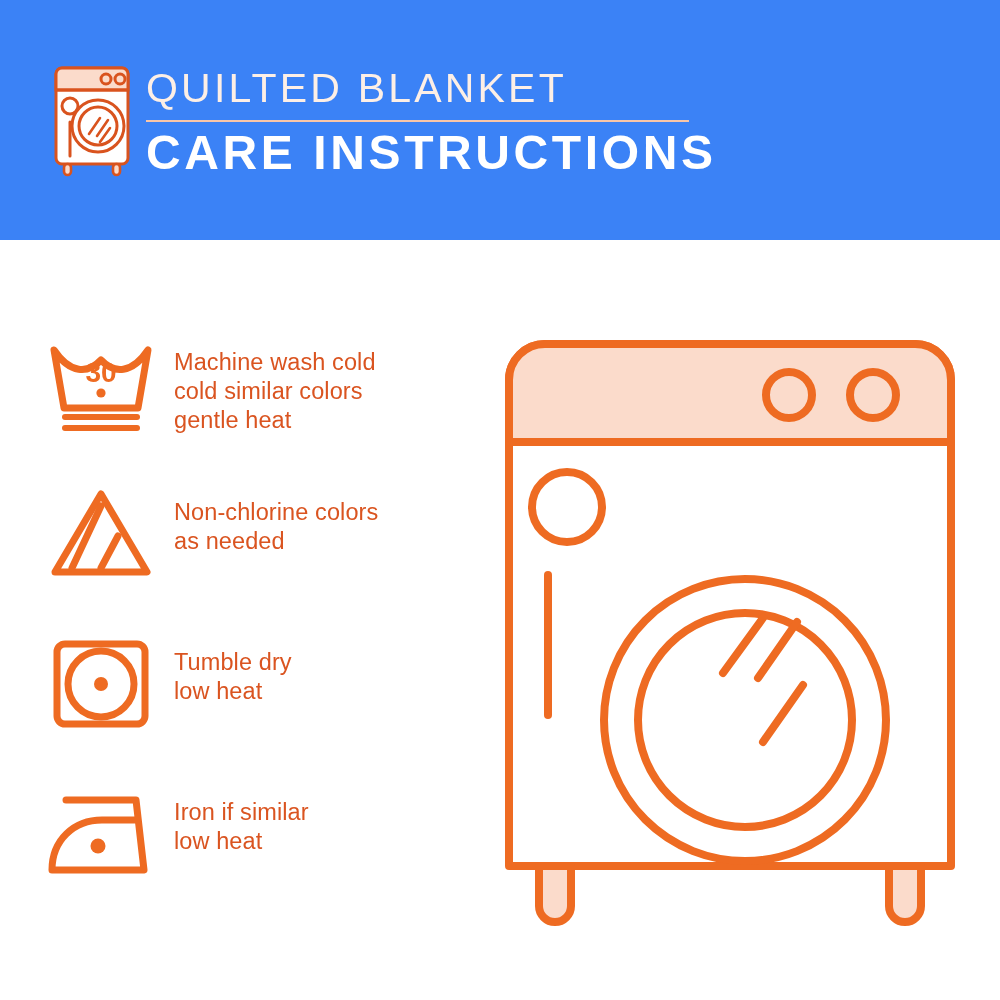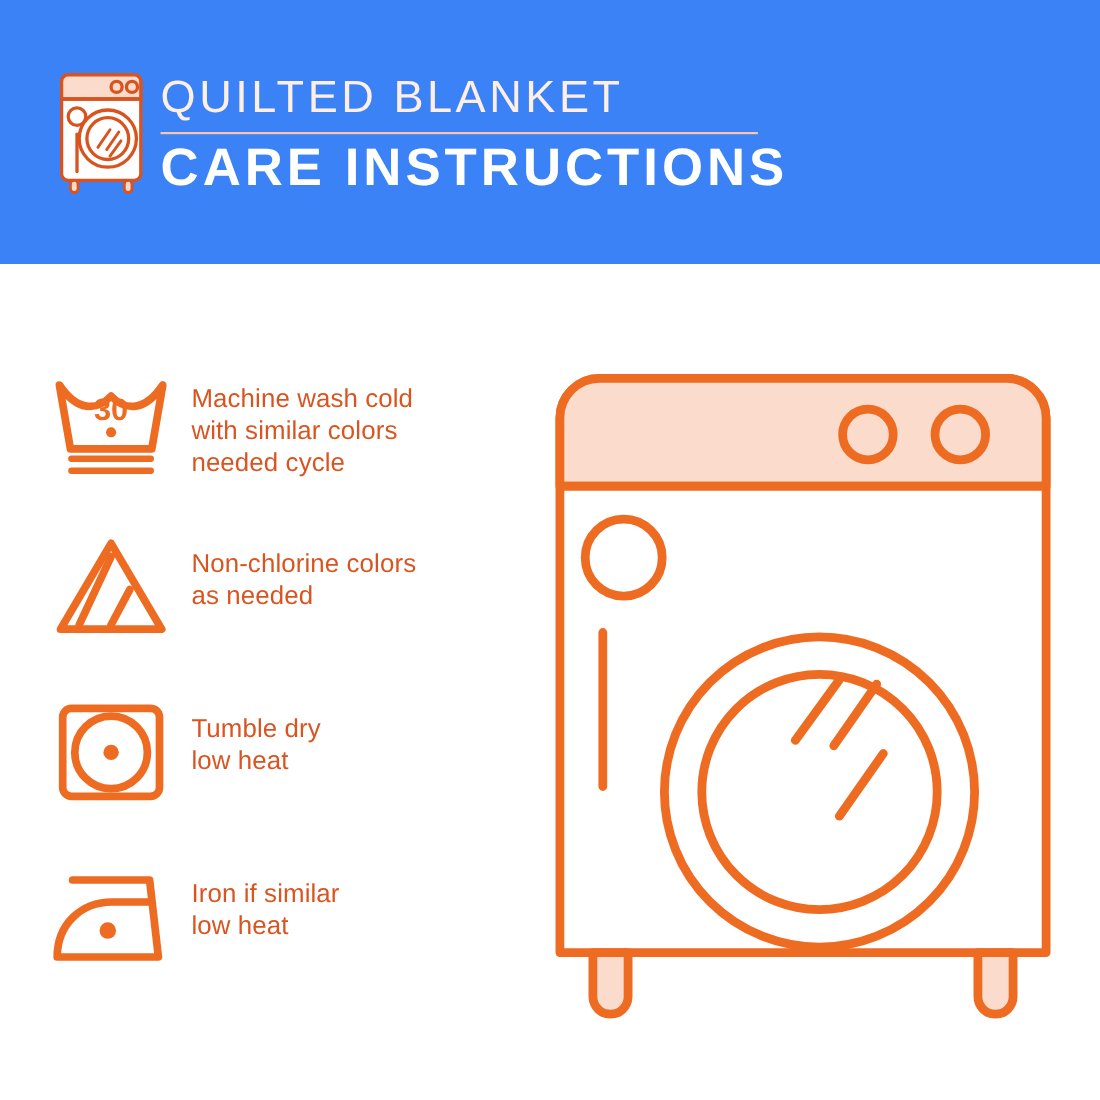--- a/index.html
+++ b/index.html
@@ -155,22 +155,22 @@
         <svg width="114" height="104" viewBox="0 0 114 104">
           <path d="M10 16 C 26 40, 44 40, 57 26 C 70 40, 88 40, 104 16 L 94 74 L 20 74 Z" fill="#FFFFFF" stroke="#EE6B22" stroke-width="7" stroke-linejoin="round" stroke-linecap="round"></path>
           <text x="57" y="48" font-family="'Liberation Sans', sans-serif" font-size="28" font-weight="bold" fill="#EE6B22" text-anchor="middle">30</text>
           <circle cx="57" cy="59" r="4.6" fill="#EE6B22"></circle>
           <rect x="18" y="80" width="78" height="6" rx="3" fill="#EE6B22"></rect>
           <rect x="18" y="91" width="78" height="6" rx="3" fill="#EE6B22"></rect>
         </svg>
       </div>
       <div class="instr-text">
         <span class="ln">Machine wash cold</span>
-        <span class="ln">with similar colors</span>
-        <span class="ln">needed cycle</span>
+        <span class="ln">cold similar colors</span>
+        <span class="ln">gentle heat</span>
       </div>
     </div>
 
     <div class="instr-row">
       <div class="instr-icon">
         <svg width="114" height="98" viewBox="0 0 114 98">
           <path d="M57 10 L 103 88 L 11 88 Z" fill="#FFFFFF" stroke="#EE6B22" stroke-width="7" stroke-linejoin="round"></path>
           <line x1="57" y1="22" x2="28" y2="84" stroke="#EE6B22" stroke-width="7" stroke-linecap="round"></line>
           <line x1="74" y1="52" x2="57" y2="84" stroke="#EE6B22" stroke-width="7" stroke-linecap="round"></line>
         </svg>

